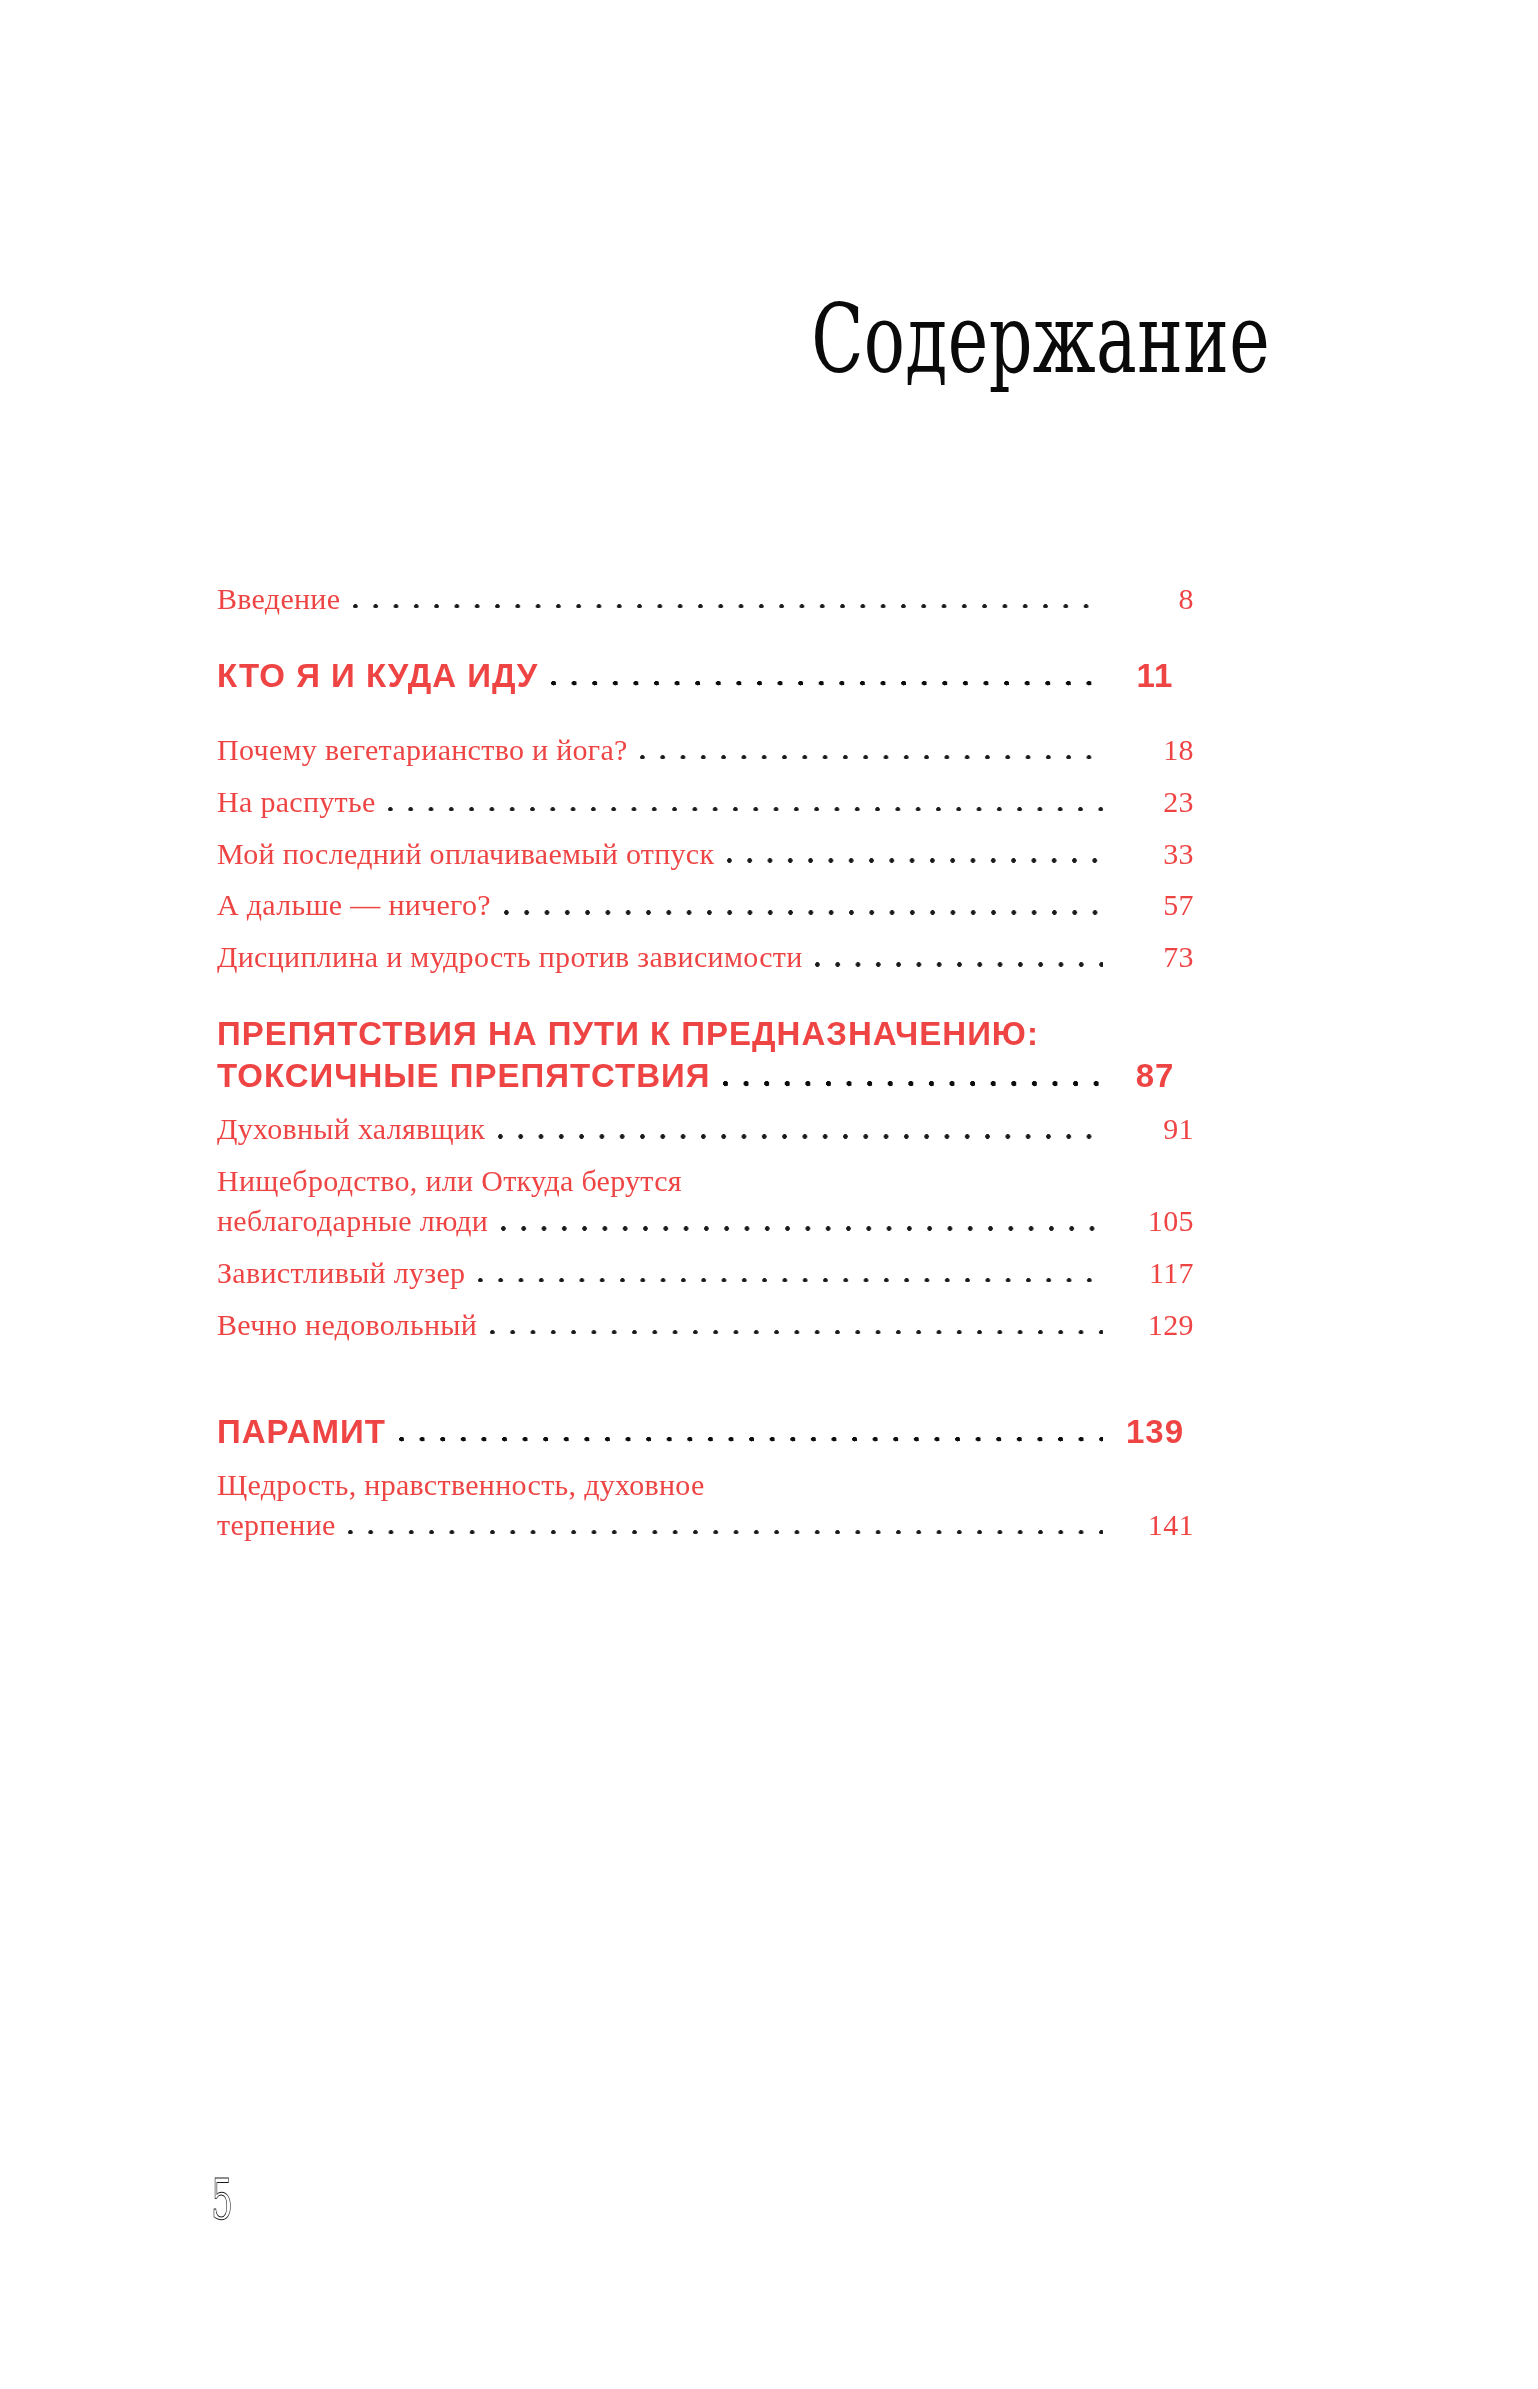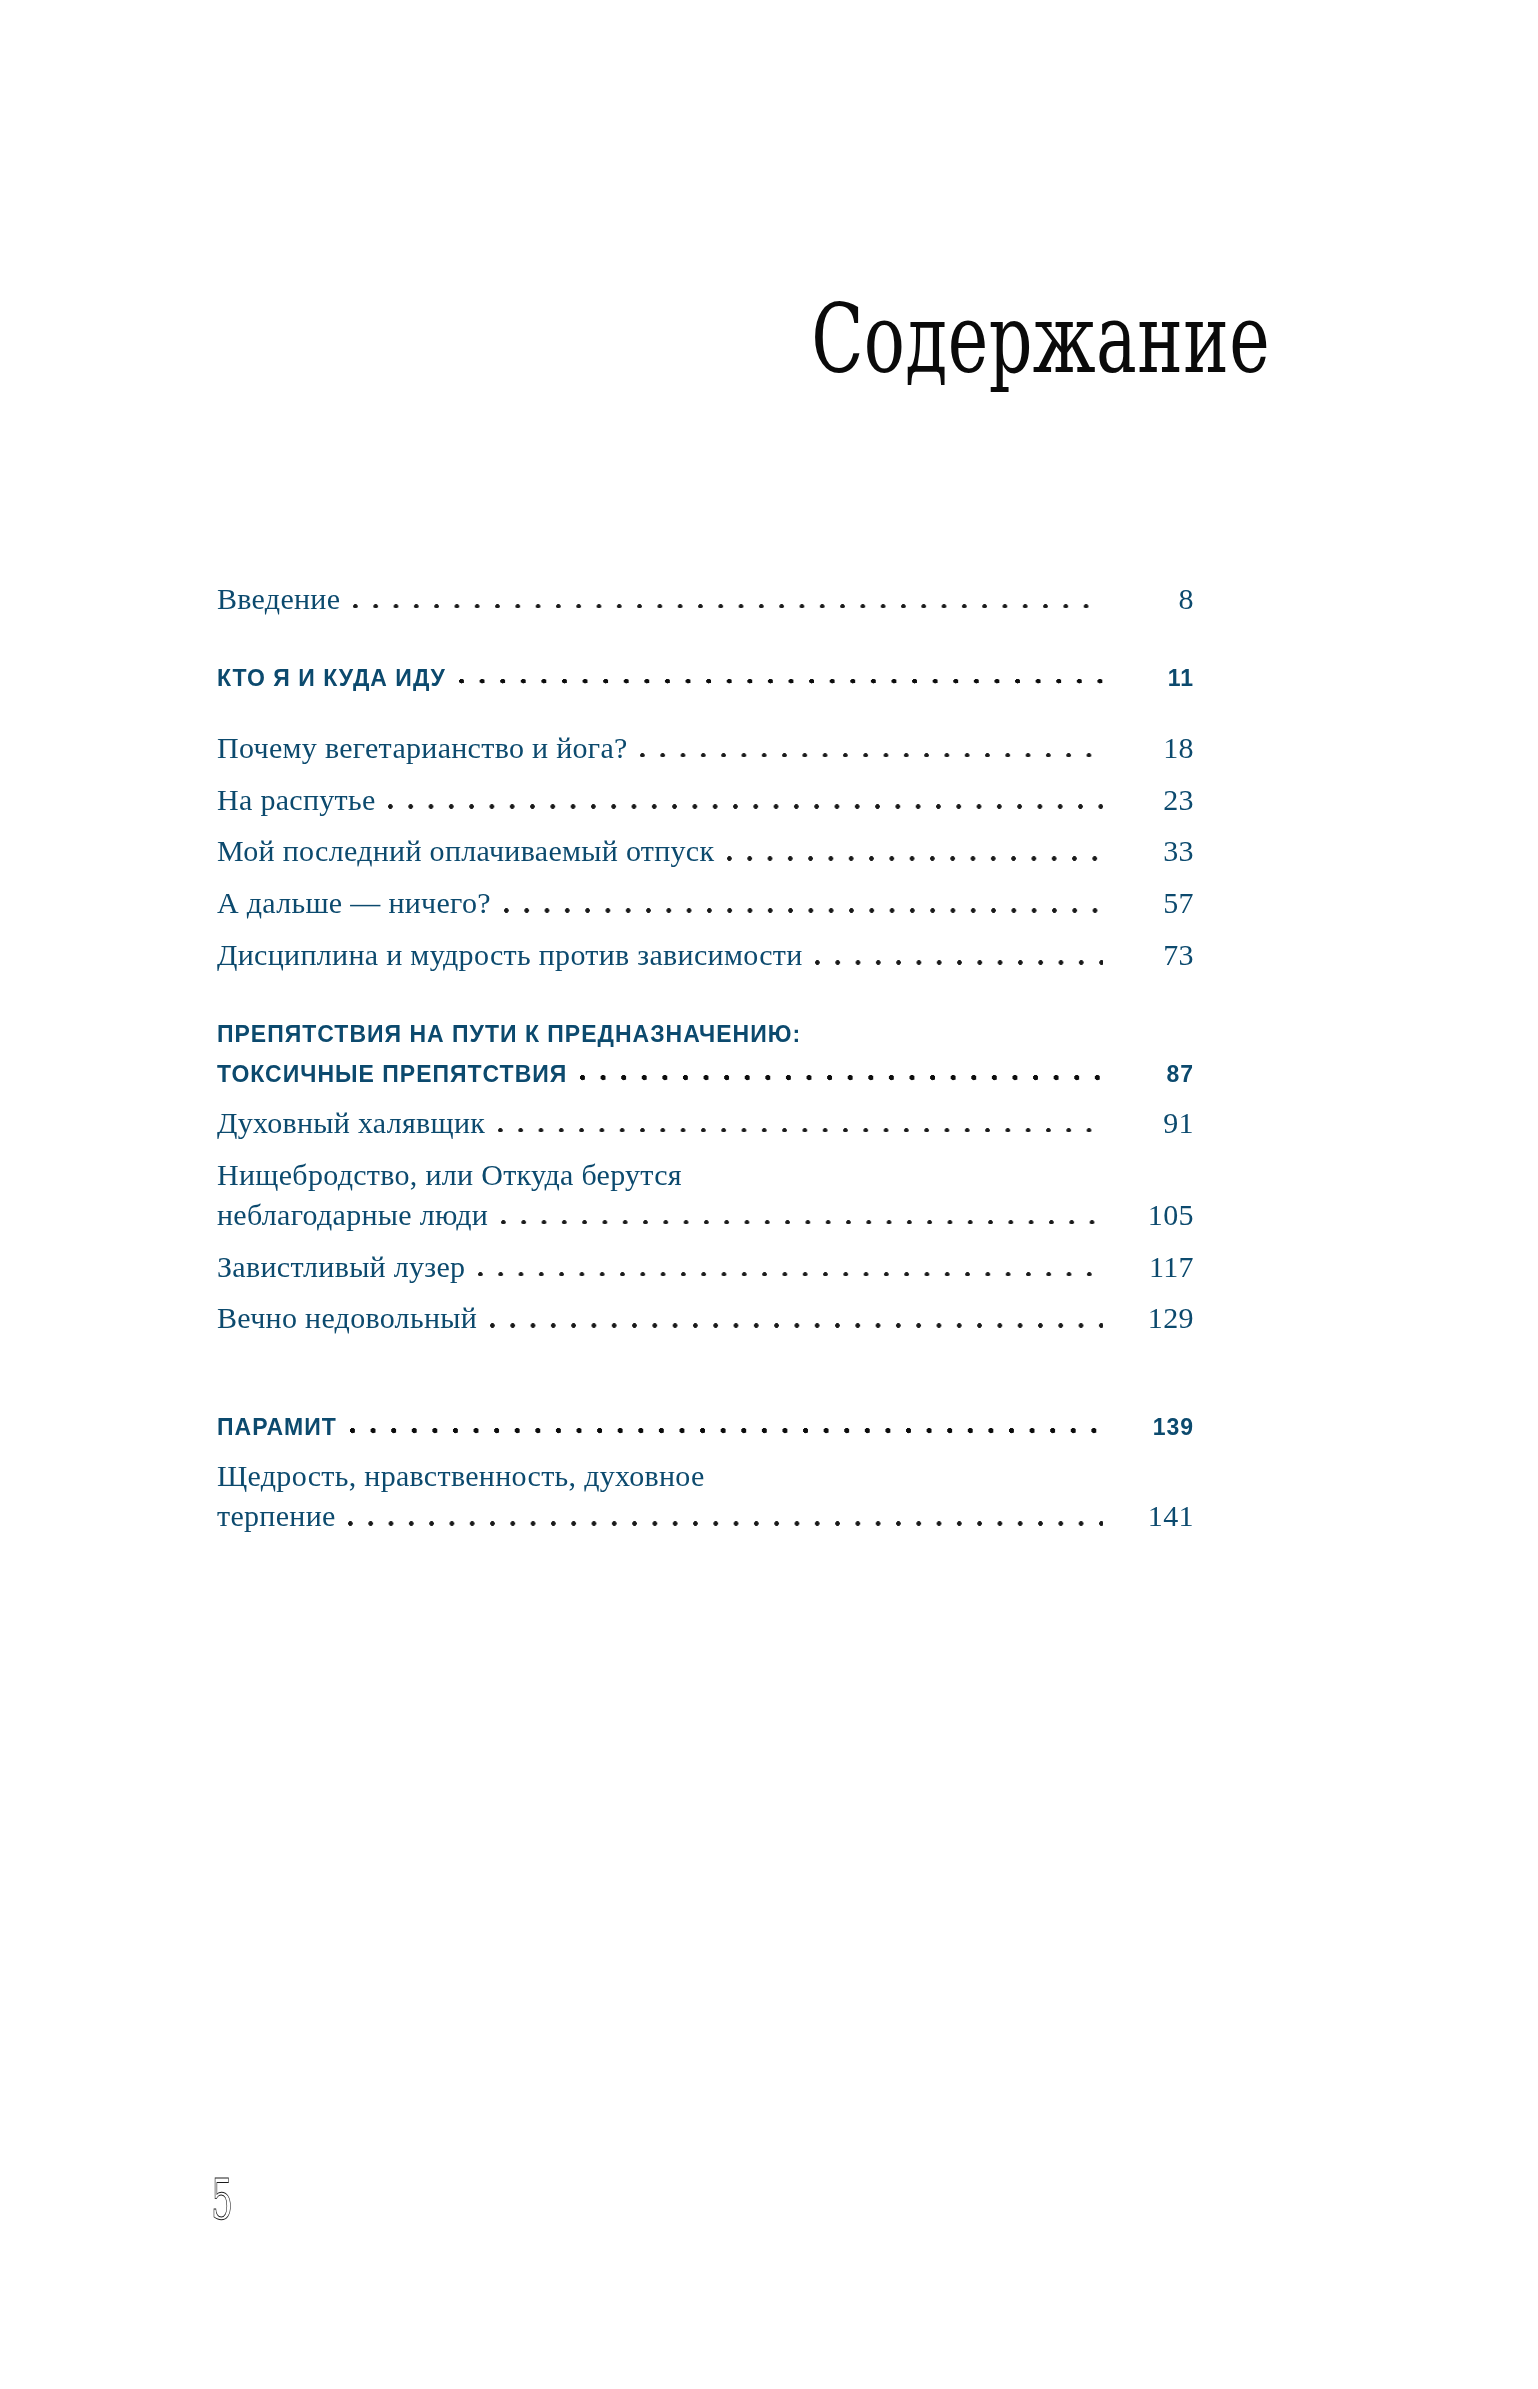--- a/index.html
+++ b/index.html
@@ -50,21 +50,21 @@
     top: 583px;
     width: 977px;
   }
 
   .entry {
     display: flex;
     align-items: flex-end;
     width: 100%;
     font-size: 30px;
     line-height: 1.0;
-    color: #0c4a6e;
+    color: #ef4444;
     white-space: nowrap;
   }
 
   .entry .label {
     flex: 0 0 auto;
     font-family: "Liberation Serif", "DejaVu Serif", serif;
     letter-spacing: 0.3px;
     padding-right: 12.8px;
   }
 
@@ -94,22 +94,23 @@
     font-family: "Liberation Serif", "DejaVu Serif", serif;
     letter-spacing: 0.4px;
     padding-left: 12.8px;
   }
 
   
   .entry.section .label,
   .entry.section .pageno {
     font-weight: 700;
     font-family: "Liberation Sans", "DejaVu Sans", sans-serif;
-    font-size: 23px;
+    font-size: 33px;
     letter-spacing: 1px;
+    text-align: center;
   }
   .entry.section .leader::before {
     background-image: radial-gradient(circle at 2.6px 2.4px, #0d0d0d 2.4px, rgba(0,0,0,0) 2.7px);
     background-size: 20.6px 5.5px;
     height: 5.5px;
     bottom: 4.6px;
   }
 
   
   .entry.cont-top .leader::before { background: none; }

